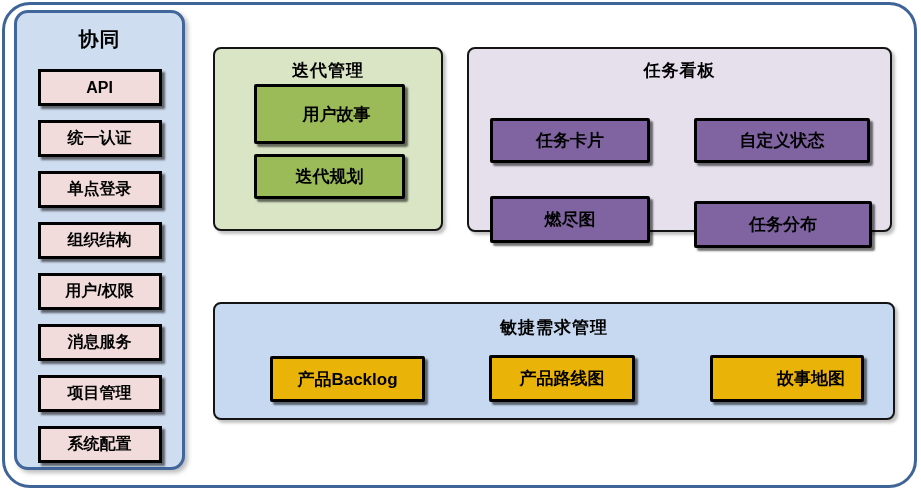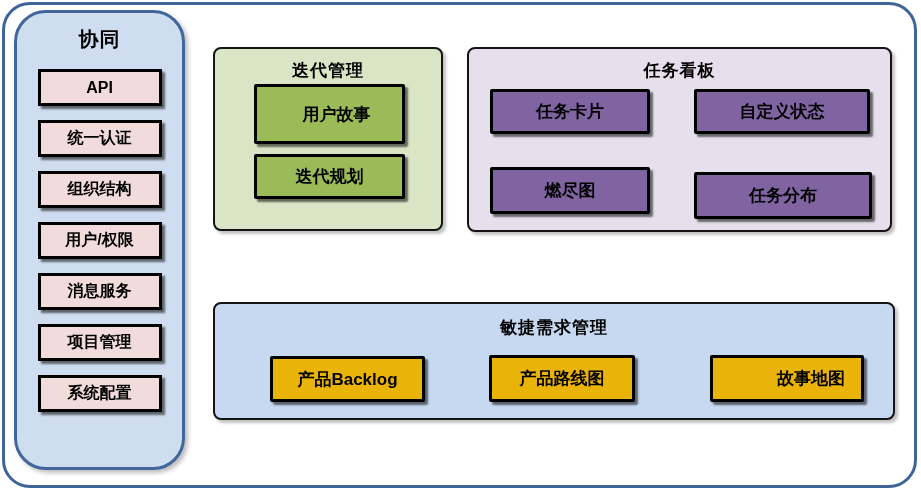--- a/index.html
+++ b/index.html
@@ -24,21 +24,21 @@
     border-radius: 28px;
   }
   
   .sidebar {
     position: absolute;
     left: 14px; top: 10px;
     width: 171px; height: 460px;
     box-sizing: border-box;
     background: #cfddf0;
     border: 3px solid #41669b;
-    border-radius: 32px;
+    border-radius: 14px;
     box-shadow: 3px 3px 4px rgba(110,110,110,0.45);
     display: flex;
     flex-direction: column;
     align-items: center;
   }
   .sidebar-title {
     margin-top: 13px;
     font-size: 20px;
     font-weight: bold;
     color: #000000;
@@ -96,21 +96,21 @@
   }
   
   .group-iteration { left: 213px; top: 47px; width: 230px; height: 184px; background: #d9e5c4; }
   .group-iteration .group-title { top: 10px; }
   .green-item { background: #9bbb59; }
   .it-item-0 { left: 39px; top: 35px;  width: 151px; height: 60px; padding-left: 14px; }
   .it-item-1 { left: 39px; top: 105px; width: 151px; height: 45px; }
   
   .group-kanban { left: 467px; top: 47px; width: 425px; height: 185px; background: #e5e0ec; }
   .group-kanban .group-title { top: 10px; }
-  .purple-item { background: #8064a2; }
+  .purple-item { background: #8064a2; margin-top: 29px; }
   .kb-item-0 { left: 21px;  top: 40px;  width: 160px; height: 45px; }
   .kb-item-1 { left: 225px; top: 40px;  width: 176px; height: 45px; }
   .kb-item-2 { left: 21px;  top: 118px; width: 160px; height: 47px; }
   .kb-item-3 { left: 225px; top: 123px; width: 178px; height: 47px; }
   
   .group-agile { left: 213px; top: 302px; width: 682px; height: 118px; background: #c6d9f1; }
   .group-agile .group-title { top: 12px; }
   .blue-item { background: #eab308; }
   .ag-item-0 { left: 55px;  top: 52px; width: 155px; height: 46px; }
   .ag-item-1 { left: 274px; top: 51px; width: 146px; height: 47px; }
@@ -121,20 +121,21 @@
 
 <div class="canvas">
 
   <div class="outer-frame"></div>
 
   <div class="sidebar">
     <div class="sidebar-title">协同</div>
     <div class="sidebar-items">
       <div class="pink-item">API</div>
       <div class="pink-item">统一认证</div>
+      <div class="pink-item">单点登录</div>
       <div class="pink-item">组织结构</div>
       <div class="pink-item">用户/权限</div>
       <div class="pink-item">消息服务</div>
       <div class="pink-item">项目管理</div>
       <div class="pink-item">系统配置</div>
     </div>
   </div>
 
   <div class="group group-iteration">
     <div class="group-title">迭代管理</div>

